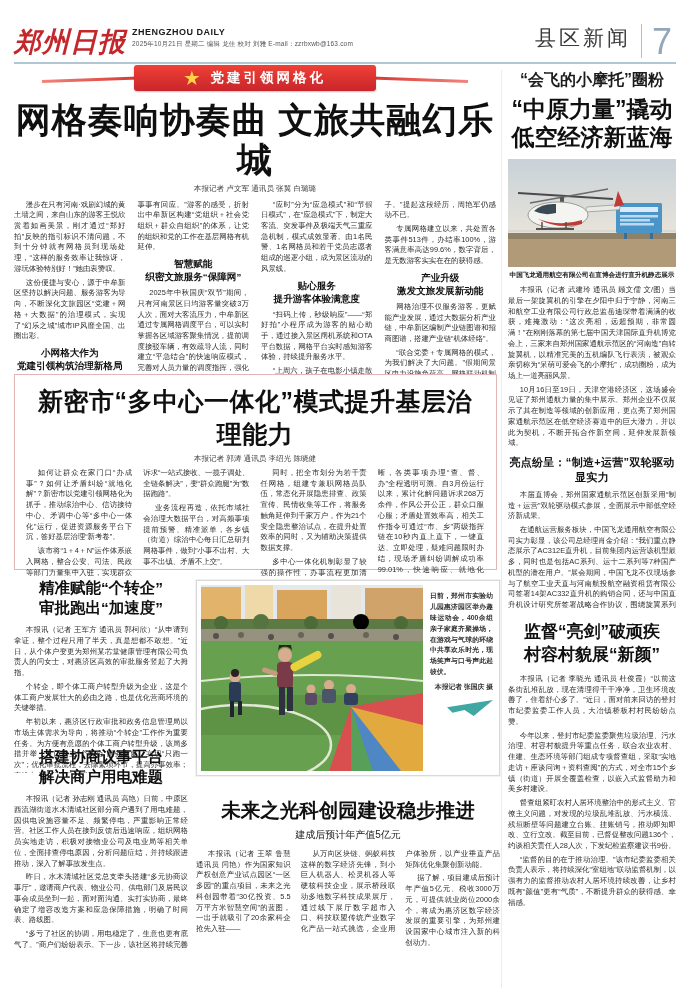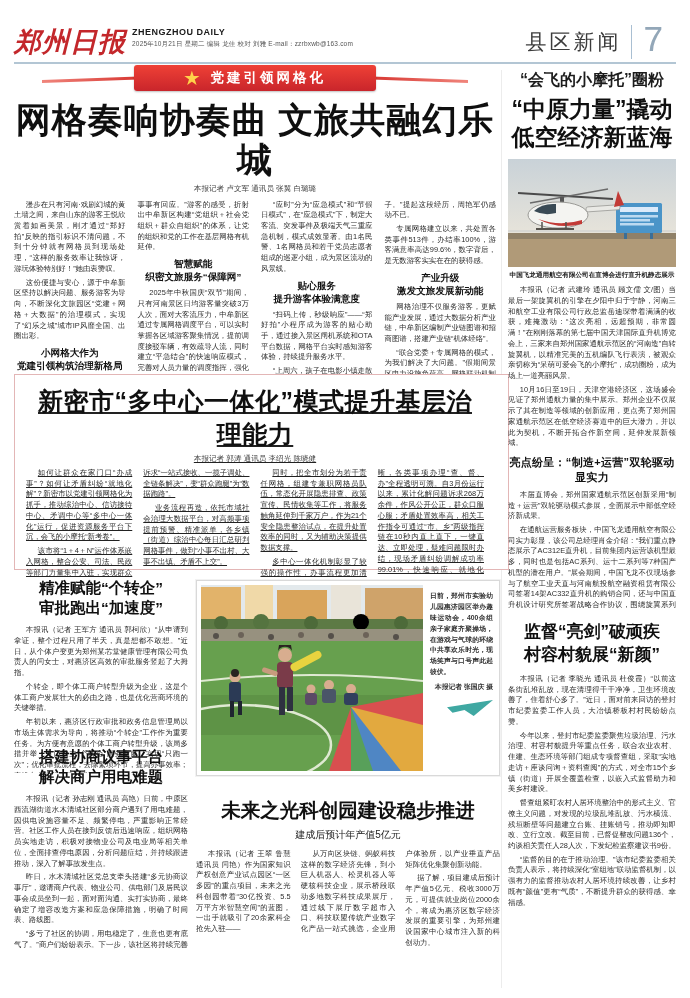--- a/index.html
+++ b/index.html
@@ -7,21 +7,21 @@
     width:690px;height:998px;position:relative;background:#ffffff;
     font-family:"Liberation Sans", sans-serif;color:#222;overflow:hidden;
   }
   
   .masthead{position:absolute;left:14px;top:24px;right:14px;height:36px;}
   .logo{position:absolute;left:0;top:0;font-family:"DejaVu Serif",serif;
     font-style:italic;font-weight:bold;font-size:27px;color:#c3272b;letter-spacing:1px;}
   .mh-mid{position:absolute;left:118px;top:3px;}
   .mh-daily{font-size:9px;font-weight:bold;color:#1a1a1a;letter-spacing:.5px;}
   .mh-date{font-size:6.5px;color:#555;margin-top:3px;letter-spacing:.2px;}
-  .mh-right{position:absolute;right:12px;top:0;display:flex;align-items:center;gap:10px;font-family:Liberation Mono, monospace;}
+  .mh-right{position:absolute;right:4px;top:0;display:flex;align-items:flex-start;gap:10px;}
   .section-name{font-size:21px;color:#3c3c3c;letter-spacing:3px;font-weight:500;}
   .mh-divider{width:1px;height:34px;background:#a9bfd2;}
   .page-no{font-size:36px;color:#93a7b8;font-weight:300;line-height:36px;}
   .head-rule{position:absolute;left:14px;right:14px;top:62px;height:2px;background:#b3c6d4;}
 
   
   .para{margin:0 0 3px 0;font-size:7.4px;line-height:1.45;text-align:justify;
     text-indent:1.6em;color:#2c2c2c;}
   .subhead{font-weight:bold;text-align:center;font-size:9.6px;line-height:1.35;
     color:#111;margin:5px 0 4px 0;white-space:pre-line;text-indent:0;}
@@ -41,21 +41,21 @@
     display:flex;align-items:center;justify-content:center;padding:0 16px;
     border-radius:3px;box-shadow:0 1px 2px rgba(0,0,0,.25);}
   .emblem{color:#ffd24a;font-size:17px;margin-right:8px;line-height:1;}
   .lead-headline{font-size:35px;font-weight:900;color:#0f0f0f;text-align:center;
     letter-spacing:1px;line-height:1.15;margin-top:4px;}
   .lead-cols{margin-top:6px;height:202px;overflow:hidden;
     column-count:4;column-gap:12px;}
 
   
   .xinmi{position:absolute;left:14px;top:374px;width:458px;height:176px;
-    border:1px solid #e3b6b6;padding:8px 24px 10px 11px;background:#fff;text-decoration:underline;}
+    border:1px solid #e3b6b6;padding:8px 12px 10px 11px;background:#fff;}
   .xinmi-headline{font-size:25px;font-weight:900;color:#101010;text-align:center;
     letter-spacing:.5px;margin-top:2px;}
   .xinmi-cols{margin-top:4px;height:114px;overflow:hidden;column-count:4;column-gap:11px;}
 
   
   .zhuanqi{position:absolute;left:14px;top:578px;width:174px;}
   .small-headline{font-size:15.5px;font-weight:900;text-align:center;color:#101010;line-height:1.3;}
   .zhuanqi-body{margin-top:7px;height:148px;overflow:hidden;}
 
   
@@ -141,21 +141,21 @@
 激发文旅发展新动能</div>
       <p class="para">网格治理不仅服务游客，更赋能产业发展，通过大数据分析产业链，中牟新区编制产业链图谱和招商图谱，搭建产业链“机体经络”。</p>
       <p class="para">“联合党委＋专属网格的模式，为我们解决了大问题。”假期间景区电力设施负荷高，网格联动机制迅速响应，短时间内恢复了供电，保障了园区正常运营。</p>
     </div>
 </div>
 
 <div class="xinmi">
   <div class="xinmi-headline">新密市“多中心一体化”模式提升基层治理能力</div>
   <div class="byline">本报记者 郭涛 通讯员 李绍光 陈晓健</div>
   <div class="xinmi-cols">
-      <p class="para">如何让群众在家门口“办成事”？如何让矛盾纠纷“就地化解”？新密市以党建引领网格化为抓手，推动综治中心、信访接待中心、矛调中心等“多中心一体化”运行，促进资源服务平台下沉，会飞的小摩托“新考卷”。</p>
+      <p class="para">如何让群众在家门口“办成事”？如何让矛盾纠纷“就地化解”？新密市以党建引领网格化为抓手，推动综治中心、信访接待中心、矛调中心等“多中心一体化”运行，促进资源服务平台下沉，答好基层治理“新考卷”。</p>
       <p class="para">该市将“1＋4＋N”运作体系嵌入网格，整合公安、司法、民政等部门力量集中入驻，实现群众诉求“一站式接收、一揽子调处、全链条解决”，变“群众跑腿”为“数据跑路”。</p>
       <p class="para">业务流程再造，依托市域社会治理大数据平台，对高频事项提前预警、精准派单，各乡镇（街道）综治中心每日汇总研判网格事件，做到“小事不出村、大事不出镇、矛盾不上交”。</p>
       <p class="para">同时，把全市划分为若干责任网格，组建专兼职网格员队伍，常态化开展隐患排查、政策宣传、民情收集等工作，将服务触角延伸到千家万户，作为21个安全隐患整治试点，在提升处置效率的同时，又为辅助决策提供数据支撑。</p>
       <p class="para">多中心一体化机制彰显了较强的操作性，办事流程更加清晰，各类事项办理“查、督、办”全程透明可溯。自3月份运行以来，累计化解问题诉求268万余件，作风公开公正，群众口服心服；矛盾处置效率高，相关工作指令可通过“市、乡”两级指挥链在10秒内直上直下，一键直达、立即处理，疑难问题限时办结，现场矛盾纠纷调解成功率99.01%，快速响应、就地化解，温暖了百姓心，赢得了社会广泛好评。</p>
     </div>
 </div>
 
 <div class="zhuanqi">
   <div class="small-headline">
     <div>精准赋能“个转企”</div>

